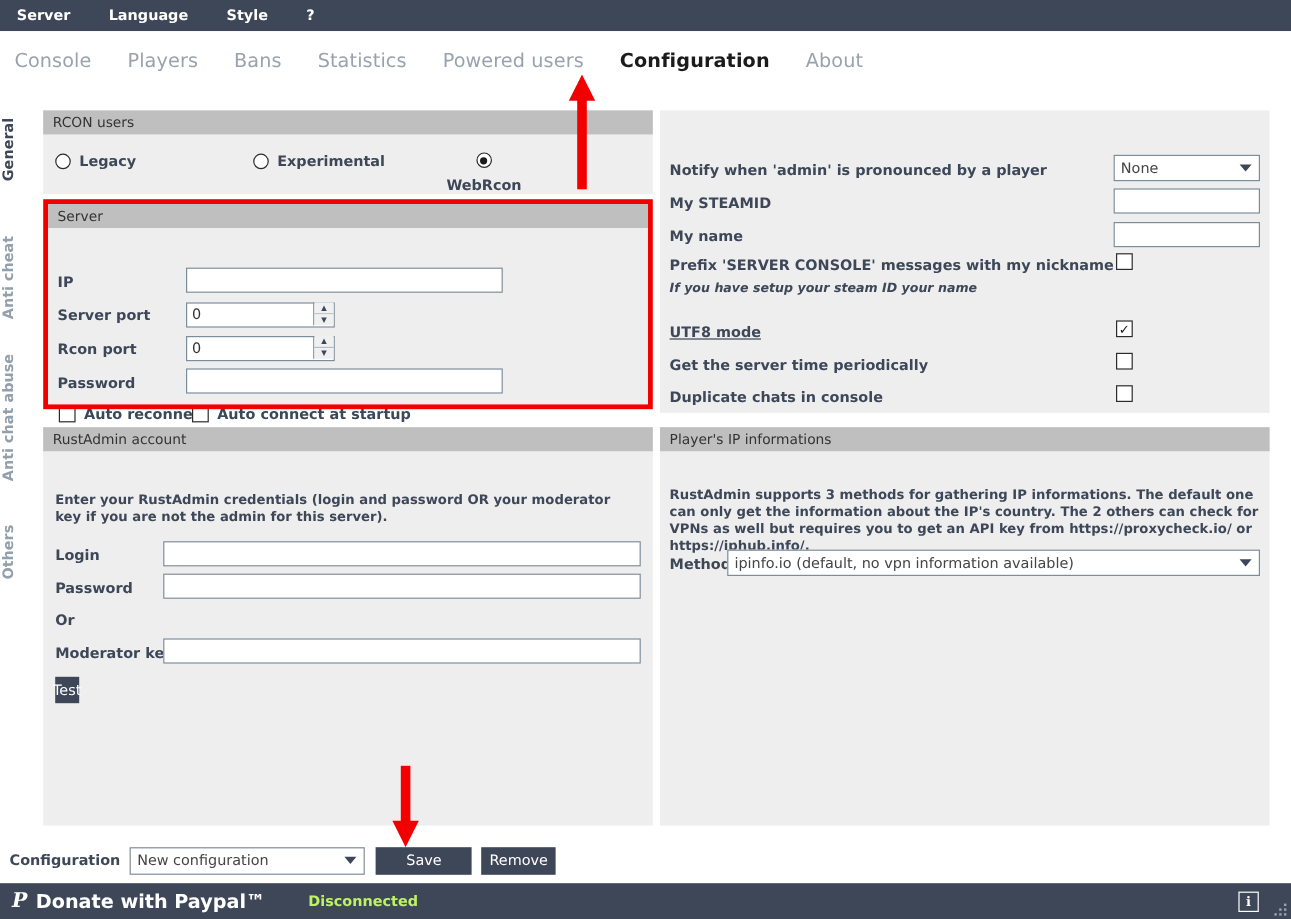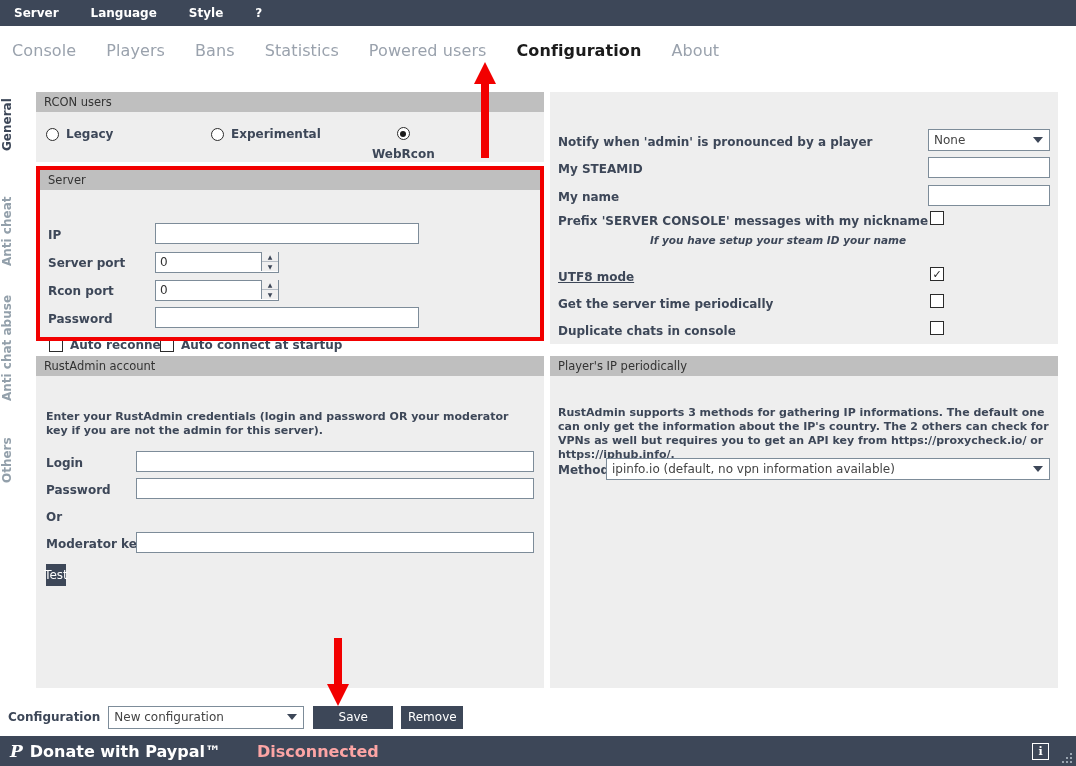--- a/index.html
+++ b/index.html
@@ -128,21 +128,21 @@
   .statusbar {
     position:absolute; left:0; top:736px; width:1076px; height:30px;
     background:#3d4758; display:flex; align-items:center; padding-left:10px;
   }
   .pp-icon {
     font-family:"DejaVu Serif","Liberation Serif",serif;
     font-style:italic; font-weight:bold; font-size:17px; color:#ffffff;
     margin-right:7px; line-height:1;
   }
   .sb-text { color:#ffffff; font-size:16px; font-weight:bold; }
-  .sb-status { color:#fca5a5; font-size:16px; font-weight:bold; margin-left:36px; }
+  .sb-status { color:#bef264; font-size:12px; font-weight:bold; margin-left:36px; }
   .info-box {
     position:absolute; right:27px; top:7px; width:17px; height:17px;
     border:1px solid #ffffff; color:#ffffff; font-size:11px; font-weight:bold;
     display:flex; align-items:center; justify-content:center;
     font-family:"DejaVu Serif","Liberation Serif",serif;
   }
   .grip { position:absolute; right:4px; bottom:3px; width:14px; height:14px; }
   .grip i {
     position:absolute; width:2px; height:2px; background:#9aa4b0; display:block;
   }
@@ -268,37 +268,37 @@
 
       <div class="lbl" style="position:absolute; left:8px; top:70px;">My STEAMID</div>
       <input class="tf" style="position: absolute; left: 378px; top: 65px; width: 122px;" value="">
 
       <div class="lbl" style="position:absolute; left:8px; top:98px;">My name</div>
       <input class="tf" style="position: absolute; left: 378px; top: 93px; width: 122px;" value="">
 
       <div class="lbl" style="position:absolute; left:8px; top:122px;">Prefix 'SERVER CONSOLE' messages with my nickname</div>
       <span class="cb" style="position:absolute; left:380px; top:119px;"></span>
 
-      <div class="note-italic" style="position:absolute; left:8px; top:142px; width:440px;text-align:center;">
+      <div class="note-italic" style="position:absolute; left:8px; top:142px; width:440px;">
         <div>If you have setup your steam ID your name</div>
       </div>
 
       <div class="lbl" style="position:absolute; left:8px; top:178px;text-decoration:underline;">UTF8 mode</div>
       <span class="cb" style="position:absolute; left:380px; top:175px;">✓</span>
 
       <div class="lbl" style="position:absolute; left:8px; top:205px;">Get the server time periodically</div>
       <span class="cb" style="position:absolute; left:380px; top:202px;"></span>
 
       <div class="lbl" style="position:absolute; left:8px; top:232px;">Duplicate chats in console</div>
       <span class="cb" style="position:absolute; left:380px; top:229px;"></span>
     </div>
   </div>
 
   <div class="panel" style="left:550px; top:356px; width:508px; height:332px;">
-    <div class="panel-head">Player's IP periodically</div>
+    <div class="panel-head">Player's IP informations</div>
     <div class="panel-body" style="height:312px;">
       <div class="note" style="position:absolute; left:8px; top:30px; width:494px;">RustAdmin supports 3 methods for gathering IP informations. The default one can only get the information about the IP's country. The 2 others can check for VPNs as well but requires you to get an API key from https://proxycheck.io/ or https://iphub.info/.</div>
       <div class="lbl" style="position:absolute; left:8px; top:87px;">Method</div>
       <div class="combo" style="position:absolute; left:56px; top:82px; width:444px;">
         <span>ipinfo.io (default, no vpn information available)</span>
         <span class="caret"></span>
       </div>
     </div>
   </div>
 

